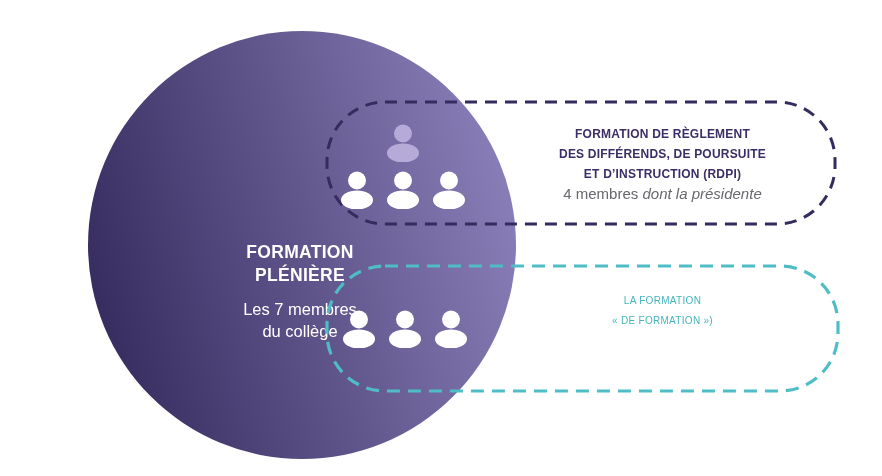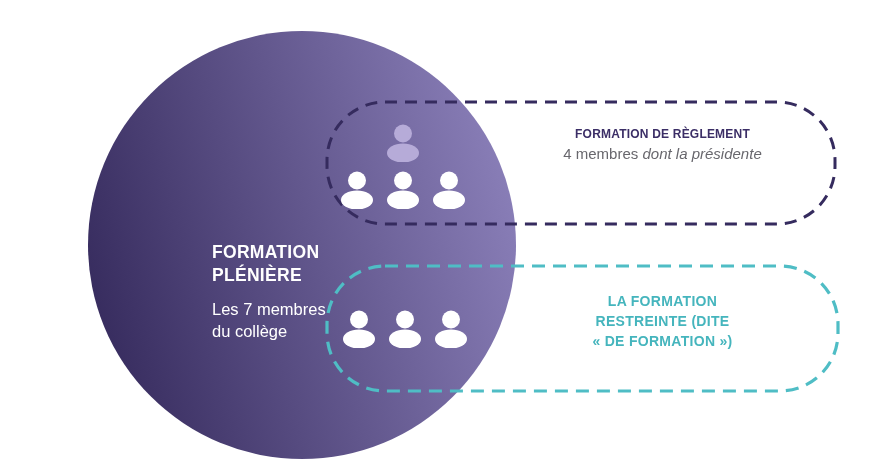--- a/index.html
+++ b/index.html
@@ -15,20 +15,21 @@
     position:absolute;
     left:88px;top:31px;
     width:428px;height:428px;
     border-radius:50%;
     background:linear-gradient(75deg, var(--circle-gradient-dark,#33285a) 4%, var(--circle-gradient-light,#9186c0) 100%);
   }
   .circle-text{
     position:absolute;
     left:124px;top:210px;
     width:176px;
+    text-align:center;
     color:#ffffff;
   }
   .circle-title{
     font-size:17.5px;
     font-weight:bold;
     line-height:23px;
     letter-spacing:.3px;
   }
   .circle-sub{
     margin-top:11px;
@@ -69,22 +70,22 @@
   }
   .members-line .it{font-style:italic;}
   .sanction-text{
     position:absolute;
     left:535px;top:291px;
     width:255px;
     text-align:center;
   }
   .sanction-title{
     color:var(--sanction-title,#45b5bd);
-    font-size:14px;
-    font-weight:bold;
+    font-size:10px;
+    font-weight:normal;
     line-height:20px;
     letter-spacing:.3px;
   }
 </style>
 </head>
 <body>
 
 <div class="canvas">
 
   <div class="circle">
@@ -141,28 +142,29 @@
     </svg>
     <svg class="person person-white" viewBox="0 0 36 38">
       <circle cx="18" cy="9.5" r="9"></circle>
         <ellipse cx="18" cy="29" rx="16" ry="9.5"></ellipse>
     </svg>
   </div>
 
   <div class="rdpi-text">
     <div class="rdpi-title">
       <div>FORMATION DE RÈGLEMENT</div>
+      <div>DES DIFFÉRENDS, DE POURSUITE</div>
+      <div>ET D’INSTRUCTION (RDPI)</div>
     </div>
     <div class="members-line">
       <span>4 membres</span>
       <span class="it">dont la présidente</span>
     </div>
   </div>
 
   <div class="sanction-text">
     <div class="sanction-title">
       <div>LA FORMATION</div>
-      <div>RESTREINTE (DITE</div>
       <div>« DE FORMATION »)</div>
     </div>
   </div>
 
 </div>
 
 </body></html>

